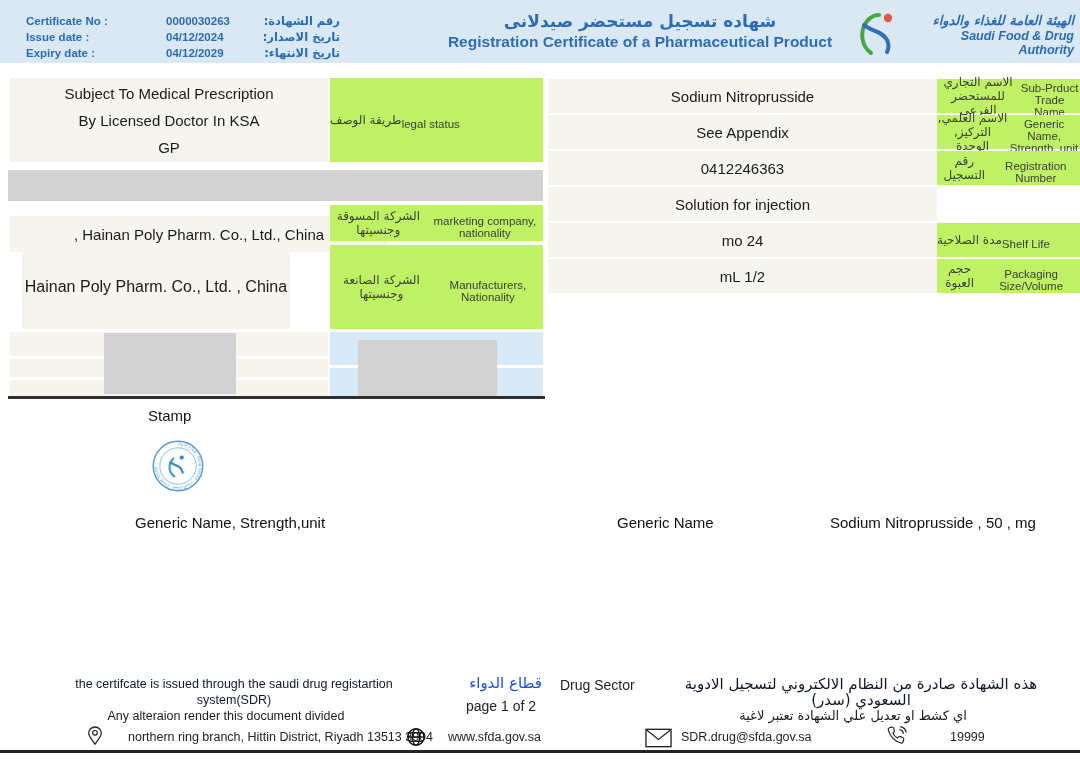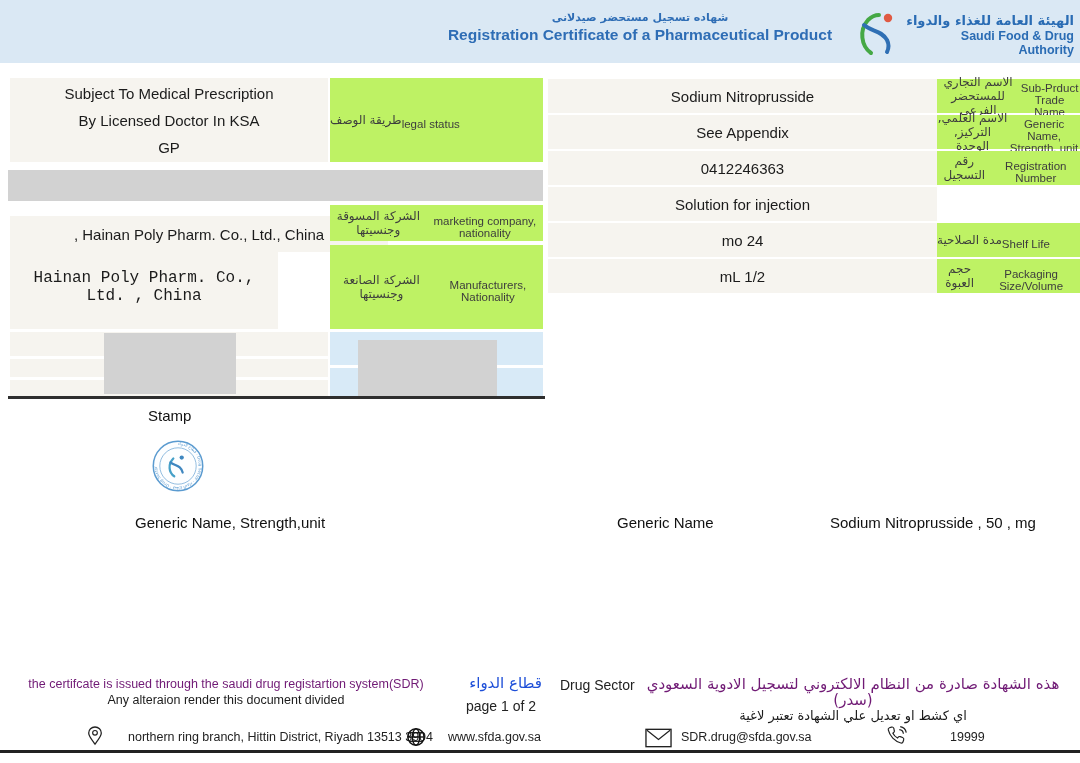--- a/index.html
+++ b/index.html
@@ -8,23 +8,23 @@
   .abs{position:absolute;}
   .ar{font-family:"DejaVu Sans",sans-serif;direction:rtl;}
 
   
   .band{left:0;top:0;width:1080px;height:63px;background:#dae8f4;}
   .meta{left:26px;top:13px;display:grid;grid-template-columns:140px 94px 80px;
         font-size:11.5px;font-weight:bold;color:#2a6cb4;line-height:16px;}
   .meta .v{color:#2a6cb4;}
   .meta .a{text-align:right;}
   .title-wrap{left:420px;top:11px;width:440px;text-align:center;color:#2e6db5;}
-  .title-ar{font-size:11px;font-weight:bold;}
+  .title-ar{font-size:17px;font-weight:bold;}
   .title-en{font-size:15.5px;font-weight:bold;margin-top:2px;}
-  .logo{left:856px;top:10px;display:flex;gap:8px;align-items:center;}
+  .logo{left:856px;top:10px;display:flex;gap:8px;align-items:center;font-style:italic;}
   .logo-text{width:168px;text-align:right;color:#2a6cb4;}
   .logo-ar{font-size:13px;font-weight:bold;}
   .logo-en{font-size:12.5px;font-weight:bold;margin-top:1px;}
 
   
   .cellv{background:#f6f4ef;display:flex;flex-direction:column;align-items:center;
          justify-content:center;text-align:center;}
   .celll{background:#bef264;display:flex;flex-direction:row;align-items:center;
          text-align:center;}
   .lab-ar{font-size:12px;color:#3d3d3d;}
@@ -36,39 +36,50 @@
   
   .rt{left:548px;top:79px;width:532px;}
   .rt-row{display:flex;height:34px;margin-bottom:2px;}
   .rt-val{width:389px;}
   .rt-lab{width:143px;}
 
   .rule{background:#2e2e2e;}
 
   
   .f-left{left:25px;top:676px;width:402px;text-align:center;}
-  .green{color:#701a75;}
+  .green{color:#0f172a;margin-left:16px;}
   .f-line{font-size:12.5px;line-height:16px;}
   .f-sector-ar{left:430px;top:674px;width:112px;text-align:right;font-size:15px;color:#1d4ed8;}
   .f-page{left:428px;top:698px;width:108px;text-align:right;font-size:14px;color:#222;}
   .f-drugsector{left:560px;top:677px;font-size:14px;color:#222;}
   .f-right{left:642px;top:676px;width:422px;text-align:center;}
 
   
   .c-text{font-size:12.5px;color:#222;top:730px;}
   .stamp-label{left:148px;top:407px;font-size:15px;color:#111;}
   .gname{font-size:15px;color:#111;top:514px;}
 </style>
 </head>
 <body>
 
 <div class="page">
 
   <div class="abs band"></div>
 
+  <div class="abs meta">
+    <div>Certificate No :</div>
+    <div class="v">0000030263</div>
+    <div class="a ar">رقم الشهادة:</div>
+    <div>Issue date :</div>
+    <div class="v">04/12/2024</div>
+    <div class="a ar">تاريخ الاصدار:</div>
+    <div>Expiry date :</div>
+    <div class="v">04/12/2029</div>
+    <div class="a ar">تاريخ الانتهاء:</div>
+  </div>
 
   <div class="abs title-wrap">
     <div class="title-ar ar">شهاده تسجيل مستحضر صيدلانى</div>
     <div class="title-en">Registration Certificate of a Pharmaceutical Product</div>
   </div>
 
   <div class="abs logo">
     <span>
       <svg width="42" height="46" viewBox="0 0 40 46">
         <path d="M14 43 C4 36 2 20 11 10 C14 7 18 5 22 5" stroke="#45a845" stroke-width="4" fill="none" stroke-linecap="round"></path>
@@ -95,21 +106,21 @@
   <div class="abs redact" style="left:8px;top:170px;width:535px;height:31px;"></div>
 
   <div class="abs cellv" style="left:10px;top:216px;width:378px;height:36px;">
     <div class="val15">, Hainan Poly Pharm. Co., Ltd., China</div>
   </div>
   <div class="abs celll" style="left:330px;top:205px;width:213px;height:36px;">
     <div class="lab-ar ar">الشركة المسوقة وجنسيتها</div>
     <div class="lab-en">marketing company, nationality</div>
   </div>
 
-  <div class="abs cellv" style="left:10px;top:245px;width:268px;height:84px;font-family:Liberation Mono, monospace;">
+  <div class="abs cellv" style="left:22px;top:245px;width:268px;height:84px;">
     <div class="val16">Hainan Poly Pharm. Co., Ltd. , China</div>
   </div>
   <div class="abs celll" style="left:330px;top:245px;width:213px;height:84px;">
     <div class="lab-ar ar">الشركة الصانعة وجنسيتها</div>
     <div class="lab-en">Manufacturers, Nationality</div>
   </div>
 
   <div class="abs" style="left:10px;top:332px;width:318px;height:64px;background:#f6f4ef;">
     <div class="abs" style="left:0;top:24px;width:318px;height:3px;background:#fff;"></div>
     <div class="abs" style="left:0;top:45px;width:318px;height:3px;background:#fff;"></div>

